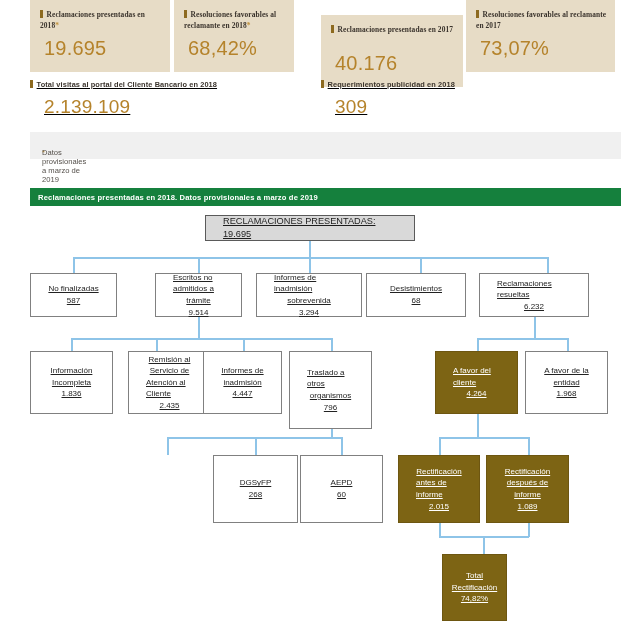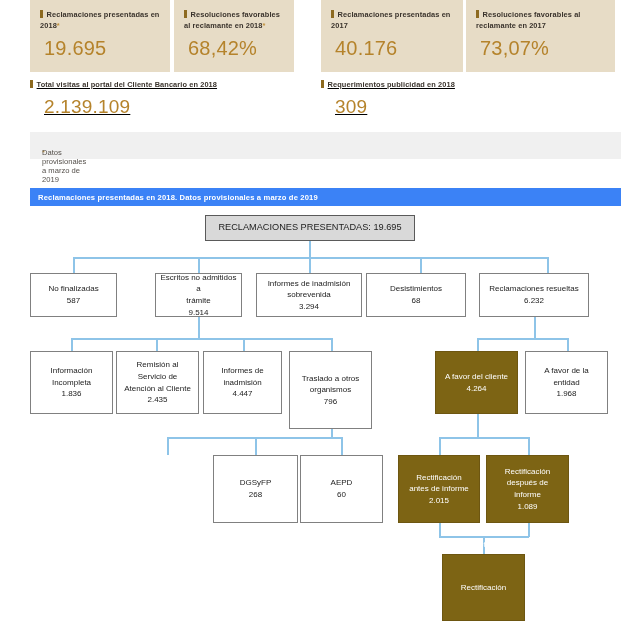--- a/index.html
+++ b/index.html
@@ -14,21 +14,21 @@
   
   .kpi-row{position:absolute;left:0;top:0;width:621px;height:72px;}
   .kpi-card{
     position:absolute;top:0;height:72px;
     background:#e7dcc6;
     box-sizing:border-box;
   }
   .kpi-head{
     position:absolute;left:10px;top:10px;right:8px;
     font-size:7.4px;font-weight:bold;color:#3a332c;
-    line-height:1.45;letter-spacing:.1px;
+    line-height:1.45;letter-spacing:.1px;font-family:Liberation Serif, serif;
   }
   .kpi-bullet{
     display:inline-block;width:2.6px;height:8px;background:#8d6a1f;
     vertical-align:-1px;margin-right:4px;
   }
   .kpi-value{
     position:absolute;left:14px;bottom:12px;
     font-size:20px;color:#b5832b;font-weight:400;letter-spacing:.2px;
   }
   .kpi-star{color:#c0903a;}
@@ -52,40 +52,41 @@
   }
   .footnote span{
     position:absolute;left:6px;top:8px;
     font-size:7.6px;color:#55504b;
   }
   .footnote .fn-star{color:#c0903a;}
 
   
   .chart-band{
     position:absolute;left:30px;top:188px;width:591px;height:18px;
-    background:#3b82f6;
+    background:#15803d;
   }
   .chart-band span{
     position:absolute;left:8px;top:4.5px;
     font-size:7.6px;font-weight:bold;color:#ffffff;letter-spacing:.15px;
   }
 
   .flow{position:absolute;left:0;top:0;width:621px;height:621px;}
 
   
   .node{
     position:absolute;box-sizing:border-box;
     border:1px solid #808080;
     background:#ffffff;
     display:flex;flex-direction:column;
     align-items:center;justify-content:center;
-    text-align:center;
+    text-align:left;
     font-size:8px;color:#222222;line-height:1.45;
-    padding:2px 3px;
+    padding:2px 17px;
     z-index:3;
+    text-decoration:underline;
   }
   .node .ln{display:block;}
   .node.root{
     background:#d9d9d9;border:1px solid #5a5a5a;
     font-size:9.2px;color:#1d1d1d;
   }
   .node.brown{
     background:#7d6414;border:1px solid #6d5611;color:#ffffff;
   }
 
@@ -106,21 +107,21 @@
     <div class="kpi-value">19.695</div>
   </div>
 
   <div class="kpi-card" style="left:174px;width:120px;padding-left:20px;">
     <div class="kpi-head">
       <span class="kpi-bullet"></span><span>Resoluciones favorables al reclamante en 2018</span><span class="kpi-star">*</span>
     </div>
     <div class="kpi-value">68,42%</div>
   </div>
 
-  <div class="kpi-card" style="left:321px;width:142px;">
+  <div class="kpi-card" style="left:321px;width:142px;margin-top:15px;">
     <div class="kpi-head">
       <span class="kpi-bullet"></span><span>Reclamaciones presentadas en 2017</span><span class="kpi-star"></span>
     </div>
     <div class="kpi-value">40.176</div>
   </div>
 
   <div class="kpi-card" style="left:466px;width:149px;">
     <div class="kpi-head">
       <span class="kpi-bullet"></span><span>Resoluciones favorables al reclamante en 2017</span><span class="kpi-star"></span>
     </div>
@@ -201,21 +202,21 @@
   <div class="ln-v" style="left:534px;top:317px;height:22px;"></div>
   <div class="ln-h" style="left:477px;top:338px;width:91px;"></div>
   <div class="ln-v" style="left:477px;top:338px;height:13px;"></div>
   <div class="ln-v" style="left:567px;top:338px;height:13px;"></div>
 
   <div class="node" style="left:30px;top:351px;width:83px;height:63px;">
     <span class="ln">Información</span>
     <span class="ln">Incompleta</span>
     <span class="ln">1.836</span>
   </div>
-  <div class="node" style="left:116px;top:351px;width:83px;height:63px;">
+  <div class="node" style="left:128px;top:351px;width:83px;height:63px;">
     <span class="ln">Remisión al</span>
     <span class="ln">Servicio de</span>
     <span class="ln">Atención al Cliente</span>
     <span class="ln">2.435</span>
   </div>
   <div class="node" style="left:203px;top:351px;width:79px;height:63px;">
     <span class="ln">Informes de</span>
     <span class="ln">inadmisión</span>
     <span class="ln">4.447</span>
   </div>
@@ -264,21 +265,21 @@
     <span class="ln">después de</span>
     <span class="ln">informe</span>
     <span class="ln">1.089</span>
   </div>
 
   <div class="ln-v" style="left:439px;top:523px;height:14px;"></div>
   <div class="ln-v" style="left:528px;top:523px;height:14px;"></div>
   <div class="ln-h" style="left:439px;top:536px;width:90px;"></div>
   <div class="ln-v" style="left:483px;top:536px;height:18px;"></div>
 
-  <div class="node brown" style="left:442px;top:554px;width:83px;height:67px;gap:31px;">
+  <div class="node brown" style="left:442px;top:554px;width:65px;height:67px;">
     <span class="ln">Total</span>
     <span class="ln">Rectificación</span>
     <span class="ln">74,82%</span>
   </div>
 
   <div class="node root" style="left:205px;top:215px;width:210px;height:26px;">
     <span class="ln">RECLAMACIONES PRESENTADAS: 19.695</span>
   </div>
 
 </div>

